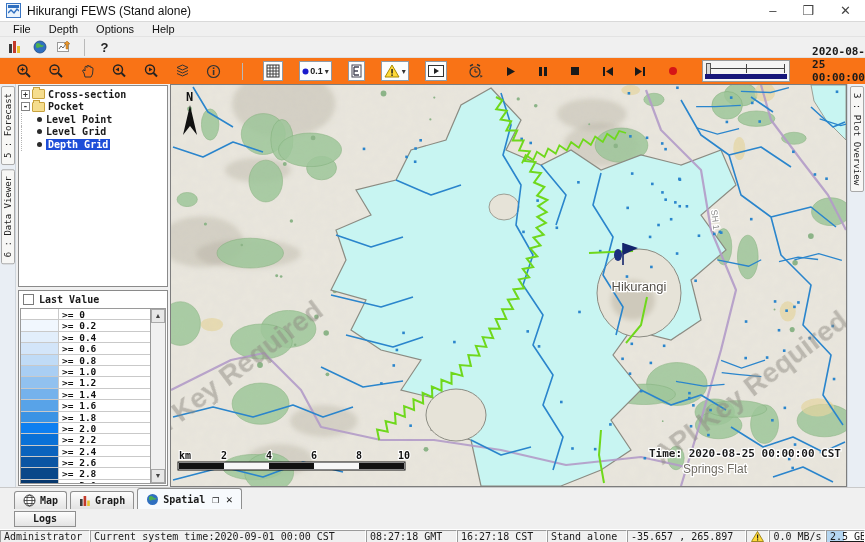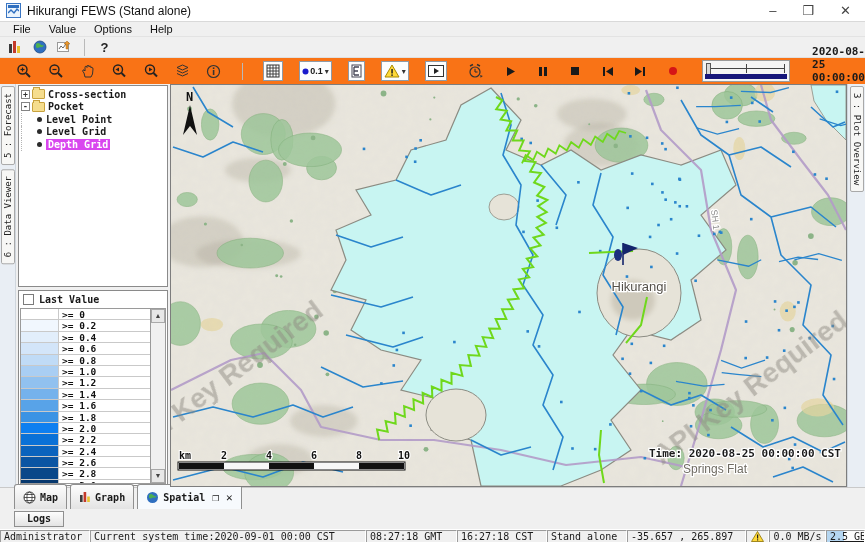--- a/index.html
+++ b/index.html
@@ -68,21 +68,21 @@
     font-size:8px; line-height:7px; text-align:center; color:#333; margin-right:2px;
     flex:0 0 9px; }
   .folder { width:13px; height:10px; background:#f5dd8e; border:1px solid #c8a23e;
     border-radius:1px; margin-right:3px; position:relative; flex:0 0 13px; }
   .folder::before { content:""; position:absolute; top:-3px; left:0; width:5px; height:2px;
     background:#f5dd8e; border:1px solid #c8a23e; border-bottom:none; }
   .bullet { width:5px; height:5px; border-radius:50%; background:#2b2b2b; margin:0 4px 0 2px;
     flex:0 0 5px; }
   .tree-indent { width:14px; flex:0 0 14px; border-left:1px dotted #b5b5b5; height:100%;
     position:relative; }
-  .tree-label.selected { background:#d946ef; color:#fff; padding:0 2px; }
+  .tree-label.selected { background:#1d4ed8; color:#fff; padding:0 2px; }
 
   #legend-box { margin-top:3px; border:1px solid #8a8a8a; background:#ffffff; flex:1;
     display:flex; flex-direction:column; overflow:hidden; }
   #legend-check-row { height:17px; display:flex; align-items:center; padding-left:4px;
     background:#fff; }
   #legend-checkbox { width:11px; height:11px; border:1px solid #7b7b7b; background:#fff;
     margin-right:5px; }
   #legend-check-label { font-family:"DejaVu Sans Mono",monospace; font-size:10px;
     font-weight:bold; }
   #legend-table { flex:1; border:1px solid #9a9a9a; margin:0 1px 1px 1px; display:flex;
@@ -97,30 +97,30 @@
   .scroll-btn { height:14px; background:#e7e7e7; border:1px solid #a9a9a9; font-size:7px;
     text-align:center; line-height:12px; color:#444; }
 
   #map-wrap { width:677px; height:403px; border:1px solid #7d7d7d; position:relative;
     background:#eae7de; overflow:hidden; }
   #map-svg { display:block; }
 
   
   #tabbar { height:22px; background:#f0f0f0; border-top:1px solid #c9c9c9;
     display:flex; align-items:flex-end; padding-left:14px; gap:3px; }
-  .btab { display:flex; align-items:center; gap:4px; height:18px; padding:12px 8px;
+  .btab { display:flex; align-items:center; gap:4px; height:18px; padding:5px 8px;
     background:linear-gradient(#fdfdfd,#e3e3e3); border:1px solid #8f8f8f;
     border-bottom:none; border-radius:3px 3px 0 0;
     font-family:"DejaVu Sans Mono",monospace; font-size:10px; font-weight:bold; }
   .btab.active { height:21px; background:#f7fafd; }
   .tab-ctl { font-size:11px; font-weight:bold; margin-left:3px; }
 
   #logsrow { height:20px; background:#f0f0f0; display:flex; align-items:center;
     padding-left:14px; }
-  #logs-btn { height:16px; padding:0 12px; background:linear-gradient(#fdfdfd,#e3e3e3);
+  #logs-btn { height:16px; padding:0 18px; background:linear-gradient(#fdfdfd,#e3e3e3);
     border:1px solid #8f8f8f; border-radius:0; font-family:"DejaVu Sans Mono",monospace;
     font-size:10px; font-weight:bold; line-height:14px; }
 
   #statusbar { height:14px; background:#f0f0f0; border-top:1px solid #ffffff;
     display:flex; }
   .scell { border:1px solid; border-color:#9b9b9b #ffffff #ffffff #9b9b9b;
     font-family:"DejaVu Sans Mono",monospace; font-size:10px; line-height:11px;
     padding:0 3px; white-space:nowrap; overflow:hidden; background:#f0f0f0; }
   #mem-cell { background:linear-gradient(to right,#b5d6f1 0 45%, #fdfdfd 45%); }
 </style>
@@ -137,21 +137,21 @@
   <span id="title-text">Hikurangi FEWS  (Stand alone)</span>
   <div id="win-controls">
     <span>–</span>
     <span>❒</span>
     <span>✕</span>
   </div>
 </div>
 
 <div id="menubar">
     <span class="menu-item">File</span>
-    <span class="menu-item">Value</span>
+    <span class="menu-item">Depth</span>
     <span class="menu-item">Options</span>
     <span class="menu-item">Help</span>
   </div>
 
 <div id="toolbar1">
   <div class="tbtn">
     <svg width="14" height="14" viewBox="0 0 14 14">
       <rect x="1" y="4" width="3" height="9" fill="#3b3b3b"></rect>
       <rect x="5" y="1" width="3" height="12" fill="#c43a2a"></rect>
       <rect x="9" y="6" width="3" height="7" fill="#e8c22f"></rect>

